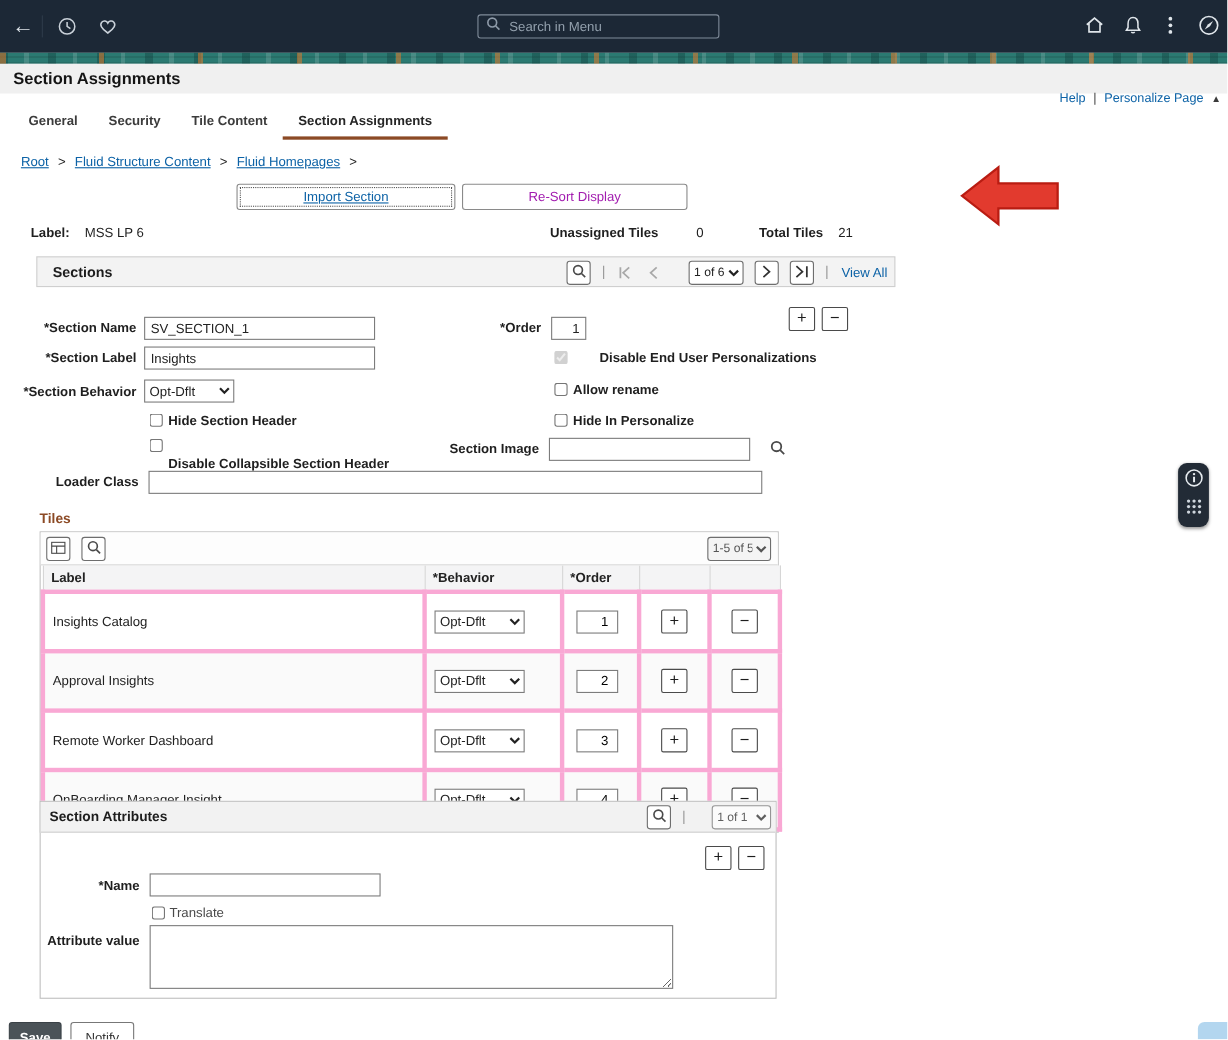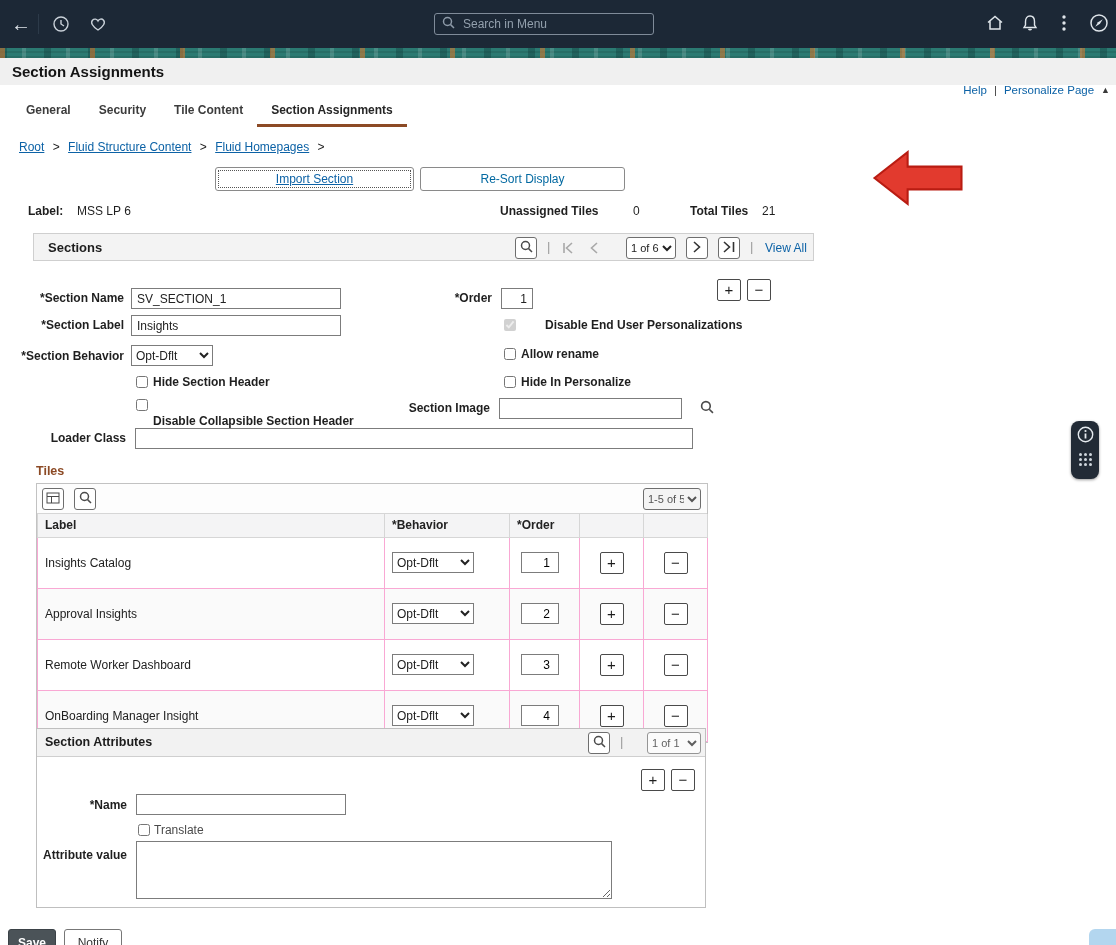--- a/index.html
+++ b/index.html
@@ -34,21 +34,21 @@
   .pipe { color:#444; }
 
   .tabs { position:absolute; left:12px; top:95px; display:flex; }
   .tab { font-size:12px; font-weight:bold; color:#3c3c3c; padding:8px 14px 7px; border-bottom:3px solid transparent; cursor:pointer; white-space:nowrap; }
   .tab.active { border-bottom-color:#8c4a25; color:#262626; }
 
   .crumbs { position:absolute; left:8px; top:140px; font-size:12px; color:#222;margin-left:11px; }
   .link { color:#0c62a6; text-decoration:underline; cursor:pointer; }
   .crumbsep { margin:0 5px; color:#222; }
 
-  .actbtn { position:absolute; height:24px; background:#fff; border:1px solid #8a8a8a; border-radius:3px; font-size:12px; color:#0369a1; text-align:center; line-height:22px; cursor:pointer; padding:0; }
+  .actbtn { position:absolute; height:24px; background:#fff; border:1px solid #8a8a8a; border-radius:3px; font-size:12px; color:#a21caf; text-align:center; line-height:22px; cursor:pointer; padding:0; }
   .actbtn-import { color:#0c62a6; text-decoration:underline; outline:1px dotted #555; outline-offset:-4px; }
   .actbtn-view { background:#fbe2c3; }
 
   .sumcap { position:absolute; font-size:12px; font-weight:bold; color:#1f1f1f; white-space:nowrap; }
   .sumval { position:absolute; font-size:12px; color:#1f1f1f; white-space:nowrap; }
 
   .groupbar { position:absolute; background:#f3f3f3; border:1px solid #cfcfcf;margin-left:33px; }
   .gtitle { position:absolute; font-size:13px; font-weight:bold; color:#1d1d1d; }
 
   .iconbtn { position:absolute; width:22px; height:22px; background:#fff; border:1px solid #6e6e6e; border-radius:3px; display:flex; align-items:center; justify-content:center; padding:0; cursor:pointer; }
@@ -63,21 +63,21 @@
   .tin { position:absolute; height:21px; border:1px solid #7c7c7c; font-size:12px; padding:1px 5px; color:#222; background:#fff; }
   .selctl { position:absolute; height:21px; font-size:12px; border:1px solid #7c7c7c; background:#fff; color:#222; }
   .cb { position:absolute; width:12px; height:12px; margin:0; }
   .cblbl { position:absolute; font-size:12px; font-weight:bold; color:#1f1f1f; white-space:nowrap; }
 
   .tileshead { position:absolute; left:36px; top:464px; font-size:12.5px; font-weight:bold; color:#8c4a25; }
   .tilesbox { position:absolute; left:36px; top:483px; width:672px; border:1px solid #c2c2c2; background:#fff; }
   .tilestoolbar { position:relative; height:30px; background:#fdfdfd; border-bottom:1px solid #d6d6d6; }
   table.grid { border-collapse:collapse; width:100%; table-layout:fixed; }
   .grid th { background:#f4f4f5; font-size:12px; font-weight:bold; text-align:left; padding:4px 7px; border:1px solid #d6d6d6; border-top:none; color:#222; height:23px; }
-  .grid td { border:1px solid #f9a8d4; font-size:12px; color:#222; padding:14px 7px; height:31px; background:#fff; }
+  .grid td { border:4px solid #f9a8d4; font-size:12px; color:#222; padding:14px 7px; height:31px; background:#fff; }
   .grid tr:nth-child(even) td { background:#fafafa; }
   .cellsel { height:21px; font-size:12px; border:1px solid #7c7c7c; background:#fff; color:#222; width:82px; }
   .cellord { height:21px; width:38px; border:1px solid #7c7c7c; font-size:12px; text-align:right; padding-right:8px; margin-left:4px; }
   .cellpm { width:24px; height:22px; background:#fff; border:1px solid #4a4a4a; border-radius:2px; font-size:15px; line-height:18px; text-align:center; color:#1d1d1d; padding:0; cursor:pointer; display:block; margin:0 auto; }
 
   .attrbox { position:absolute; left:36px; top:728px; width:670px; height:180px; border:1px solid #bfbfbf; background:#fff; }
   .attrhead { position:absolute; left:0; top:0; width:100%; height:28px; background:#f2f2f2; border-bottom:1px solid #cfcfcf; }
 
   .footbtn-save { position:absolute; left:8px; top:929px; width:48px; height:27px; background:#4b5358; border:1px solid #3b4247; border-radius:3px; color:#fff; font-size:12px; font-weight:bold; cursor:pointer; }
   .footbtn-notify { position:absolute; left:64px; top:929px; width:58px; height:27px; background:#fff; border:1px solid #777; border-radius:3px; color:#333; font-size:12px; cursor:pointer; }

